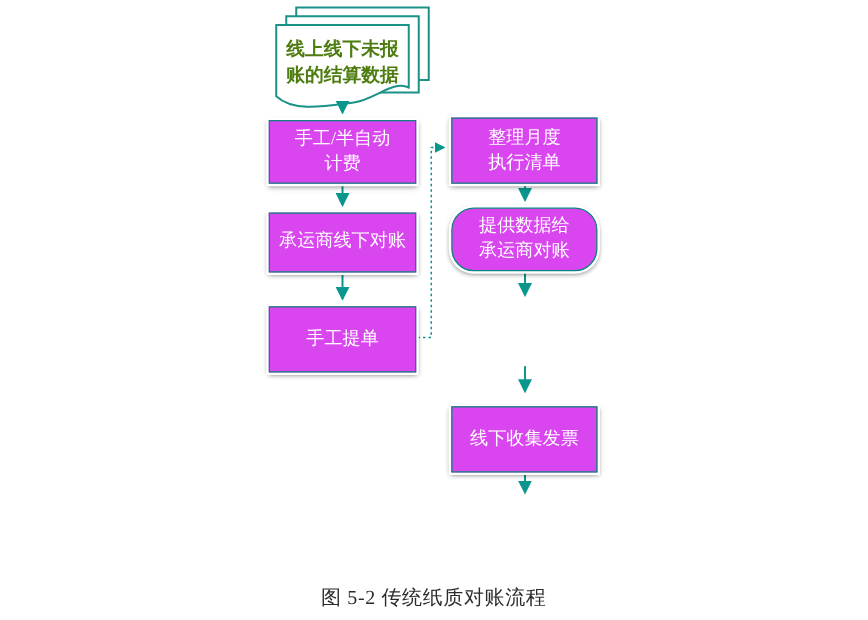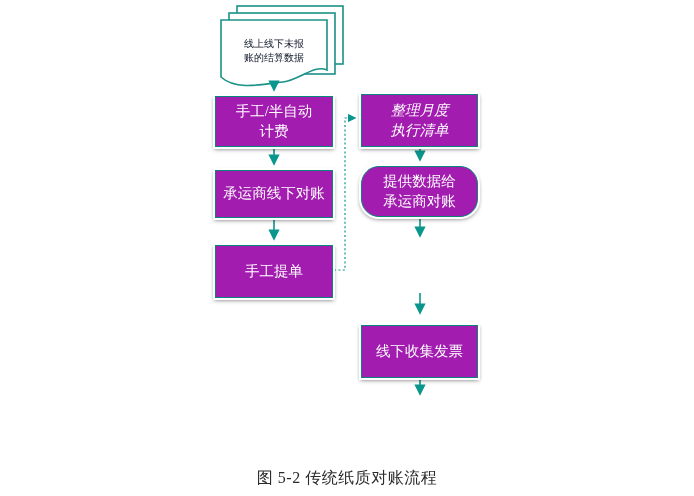--- a/index.html
+++ b/index.html
@@ -15,21 +15,21 @@
     overflow: hidden;
     font-family: "Liberation Serif", "DejaVu Serif", serif;
   }
   .connector-layer {
     position: absolute;
     left: 0; top: 0;
     width: 694px; height: 496px;
   }
   .node {
     position: absolute;
-    background: #a21caf;
+    background: #d946ef;
     border: 1px solid #0a857c;
     box-shadow: 0 0 0 2px #ffffff, 0 2px 4px 1px rgba(0,0,0,0.28),
                 2px 2px 3px rgba(0,0,0,0.12), -2px 2px 3px rgba(0,0,0,0.12);
     color: #ffffff;
     display: flex;
     align-items: center;
     justify-content: center;
     text-align: center;
     font-size: 14.5px;
     line-height: 1.35;
@@ -37,39 +37,40 @@
     box-sizing: border-box;
   }
   .doc-label {
     position: absolute;
     left: 224px; top: 28px;
     width: 100px; height: 46px;
     display: flex;
     align-items: center;
     justify-content: center;
     text-align: center;
-    color: #0f172a;
-    font-size: 10px;
+    color: #4d7c0f;
+    font-size: 15px;
     line-height: 1.4;
     white-space: pre-line;
+    font-weight: bold;
   }
   .caption {
     position: absolute;
     left: 0; top: 468px;
     width: 694px;
     text-align: center;
     color: #2b2b2b;
     font-size: 16px;
     letter-spacing: 0.5px;
   }
   
   .l1 { left: 215px; top: 96px;  width: 118px; height: 51px; }
   .l2 { left: 215px; top: 170px; width: 118px; height: 48px; }
   .l3 { left: 215px; top: 245px; width: 118px; height: 53px; text-align: right; }
-  .r1 { left: 361px; top: 94px;  width: 117px; height: 53px; font-style: italic; }
+  .r1 { left: 361px; top: 94px;  width: 117px; height: 53px; }
   .r2 { left: 361px; top: 166px; width: 117px; height: 51px; border-radius: 18px; }
   .r3 { left: 361px; top: 242px; width: 117px; height: 50px; }
   .r4 { left: 361px; top: 325px; width: 117px; height: 53px; }
   .r5 { left: 361px; top: 401px; width: 117px; height: 54px; }
 </style>
 </head>
 <body>
 
 <div class="canvas">
 

